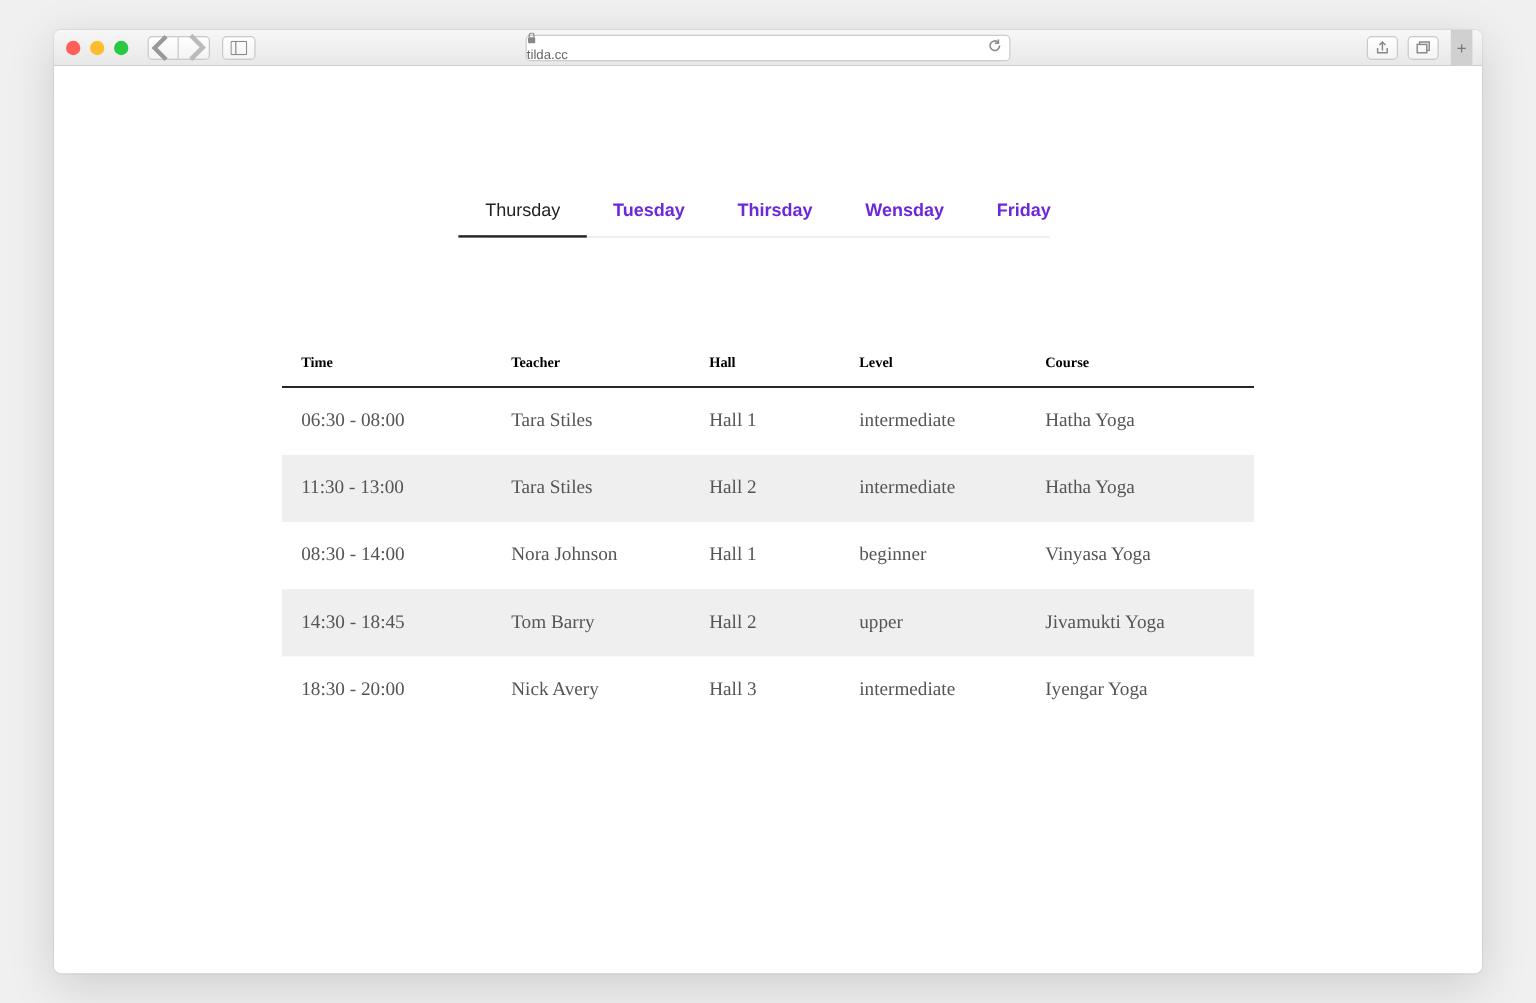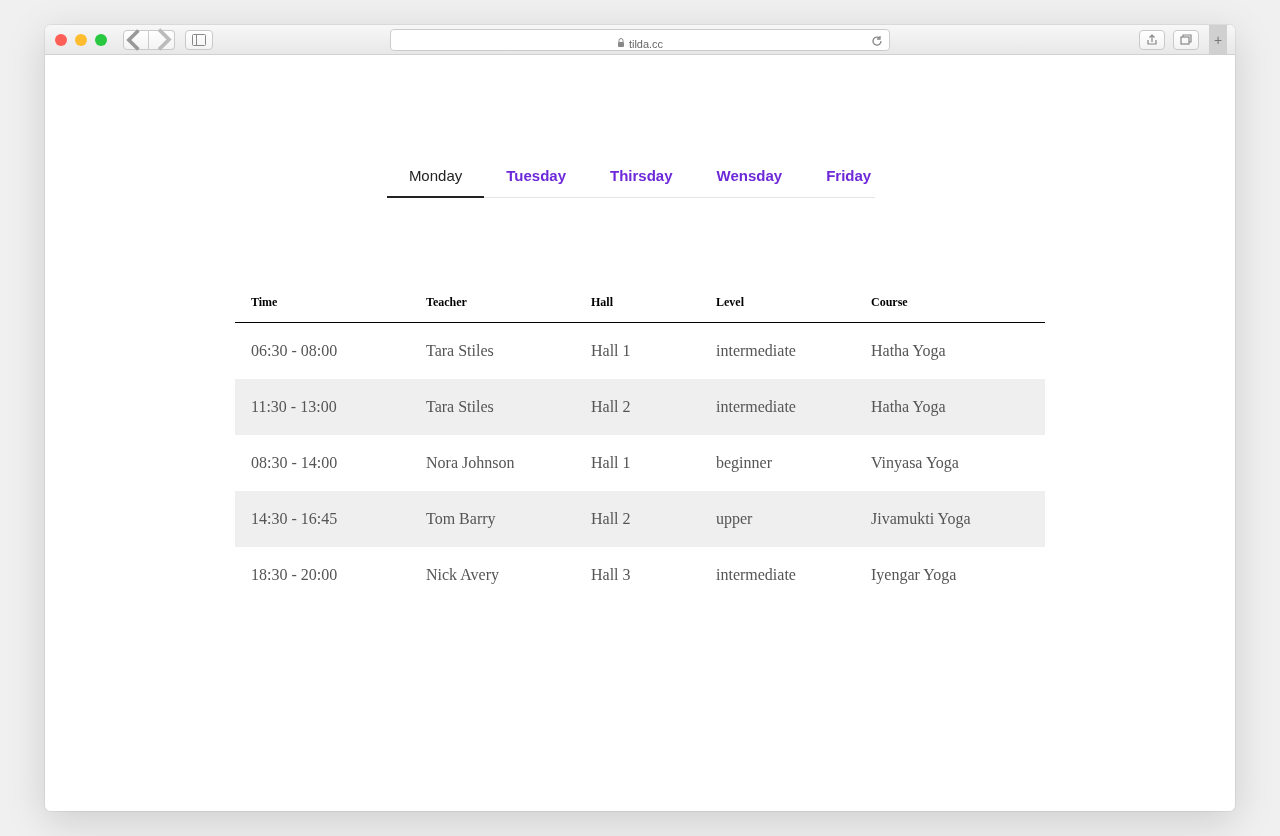--- a/index.html
+++ b/index.html
@@ -47,26 +47,26 @@
     .sidebar-btn {
       width: 28px; height: 20px; margin-left: 10px;
       background: linear-gradient(#fff,#f3f3f3);
       border: 1px solid #c9c9c9; border-radius: 4px;
       display: flex; align-items: center; justify-content: center;
     }
     .sidebar-btn svg { width: 14px; height: 12px; }
     .url-bar {
       position: absolute;
       left: 50%; transform: translateX(-50%);
-      width: 500px; height: 22px;
+      width: 404px; height: 22px;
       background: #fff;
       border: 1px solid #ccc;
       border-radius: 4px;
-      display: flex; align-items: flex-end; justify-content: center;
-      font-size: 11px; color: #666;
+      display: flex; align-items: flex-start; justify-content: center;
+      font-size: 11px; color: #666; flex-direction: column;
     }
     .url-bar .lock { width: 8px; margin-right: 4px; }
     .url-bar .refresh { position: absolute; right: 6px; color: #888; font-size: 12px; }
     .right-group { position: absolute; right: 8px; display: flex; gap: 8px; align-items: center; }
     .icon-btn {
       width: 26px; height: 20px;
       background: linear-gradient(#fff,#f3f3f3);
       border: 1px solid #c9c9c9; border-radius: 4px;
       display:flex; align-items:center; justify-content:center;
     }
@@ -185,21 +185,21 @@
             <rect x="1" y="3" width="8" height="7" fill="none" stroke="#888" stroke-width="1.2"></rect>
             <path d="M3 3 V1 H11 V8 H9" fill="none" stroke="#888" stroke-width="1.2"></path>
           </svg>
       </div>
       <div class="tab-new">+</div>
     </div>
   </div>
 
   <div class="content">
     <div class="tabs">
-        <div class="tab active">Monday</div>
+        <div class="tab active">Thursday</div>
         <div class="tab">Tuesday</div>
         <div class="tab">Thirsday</div>
         <div class="tab">Wensday</div>
         <div class="tab">Friday</div>
       </div>
 
     <table class="schedule">
       <thead>
           <tr>
             <th class="col-time">Time</th>
@@ -225,21 +225,21 @@
             <td>Hatha Yoga</td>
           </tr>
           <tr>
             <td>08:30 - 14:00</td>
             <td>Nora Johnson</td>
             <td>Hall 1</td>
             <td>beginner</td>
             <td>Vinyasa Yoga</td>
           </tr>
           <tr>
-            <td>14:30 - 16:45</td>
+            <td>14:30 - 18:45</td>
             <td>Tom Barry</td>
             <td>Hall 2</td>
             <td>upper</td>
             <td>Jivamukti Yoga</td>
           </tr>
           <tr>
             <td>18:30 - 20:00</td>
             <td>Nick Avery</td>
             <td>Hall 3</td>
             <td>intermediate</td>

